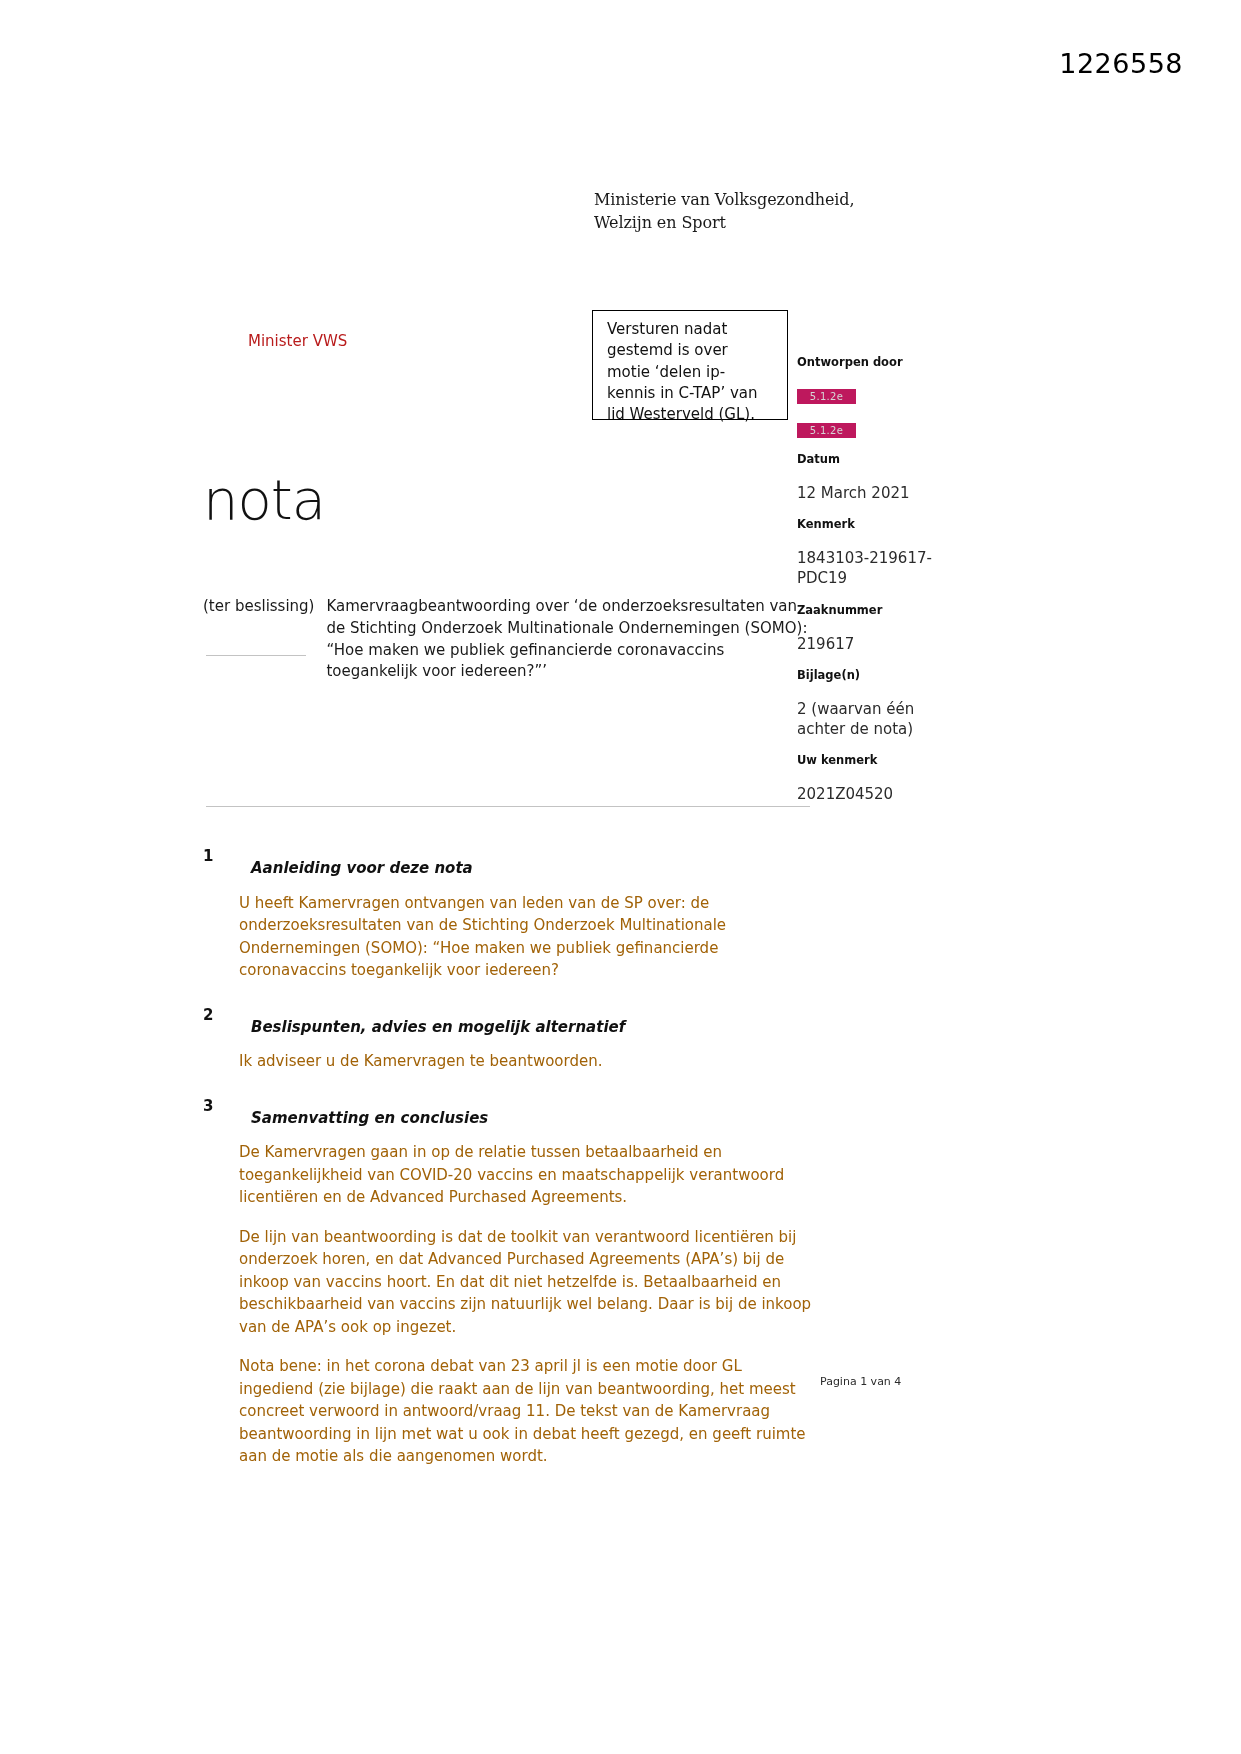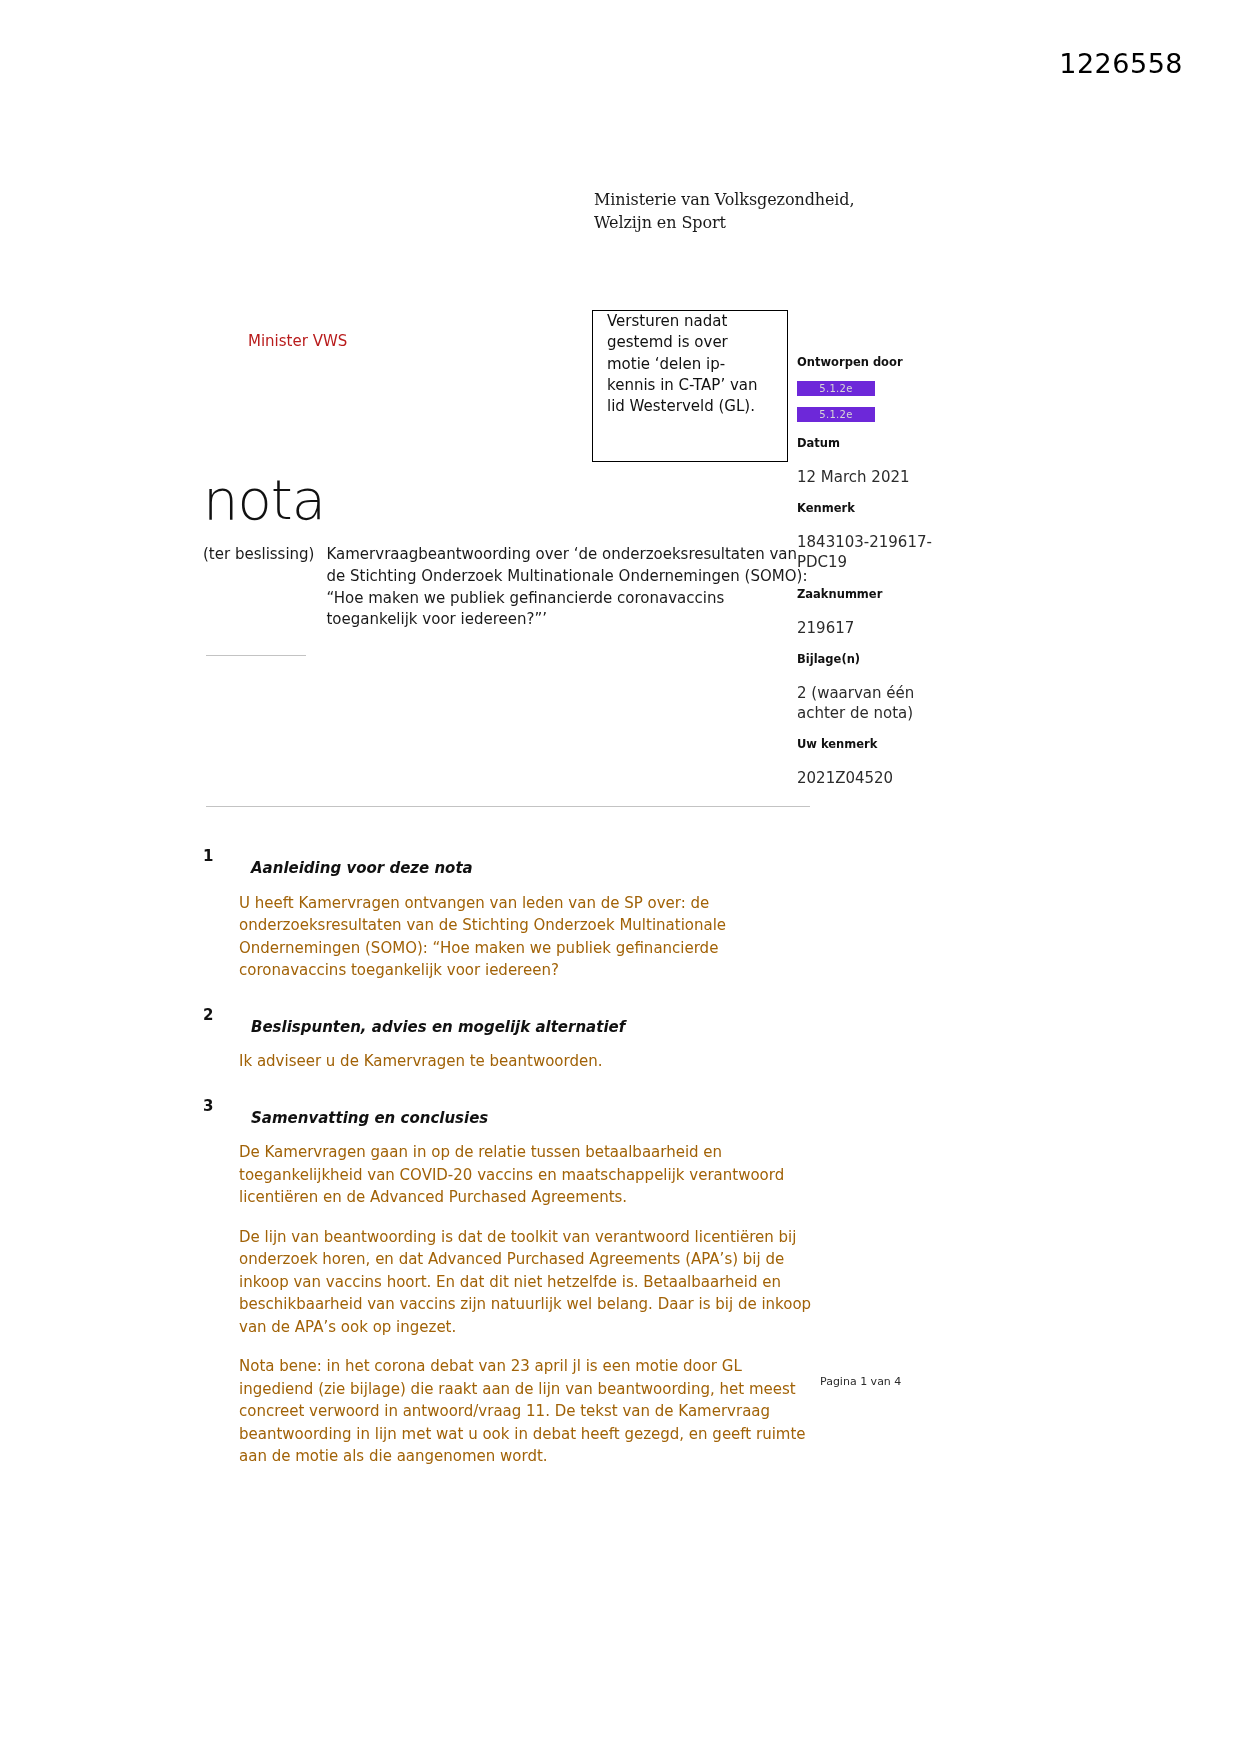--- a/index.html
+++ b/index.html
@@ -52,24 +52,24 @@
     color: #b91c1c;
     margin-left: 42px;
   }
 
   
   .callout {
     position: absolute;
     left: 592px;
     top: 310px;
     width: 196px;
-    height: 152px;
+    height: 110px;
     border: 1.5px solid #000000;
     box-sizing: border-box;
-    padding: 0 14px 0 14px;
+    padding: 8px 14px 0 14px;
   }
   .callout p {
     margin: 0;
     font-size: 15px;
     line-height: 1.42;
     color: #111111;
   }
 
   
   .sidebar {
@@ -87,48 +87,48 @@
   }
   .meta-label:first-child { margin-top: 0; }
   .meta-value {
     font-size: 15px;
     color: #2b2b2b;
     line-height: 1.35;
     margin-top: 16px;
   }
   .redaction {
     display: block;
-    width: 78px;
-    background: #6d28d9;
+    width: 59px;
+    background: #be185d;
     color: #d6d6d6;
     font-size: 10px;
     text-align: center;
     line-height: 15px;
     height: 15px;
-    margin-top: 11px;
+    margin-top: 19px;
     letter-spacing: 0.3px;
   }
 
   
   .nota-title {
     position: absolute;
     left: 203px;
     top: 472px;
     font-size: 56px;
     font-weight: 300;
     letter-spacing: -1px;
     color: #111111;
     line-height: 1;
   }
 
   
   .subject-row {
     position: absolute;
     left: 203px;
-    top: 544px;
+    top: 596px;
     width: 610px;
     display: flex;
     gap: 12px;
   }
   .subject-kind {
     font-size: 15px;
     color: #1a1a1a;
     white-space: nowrap;
     flex: 0 0 auto;
     line-height: 1.45;

